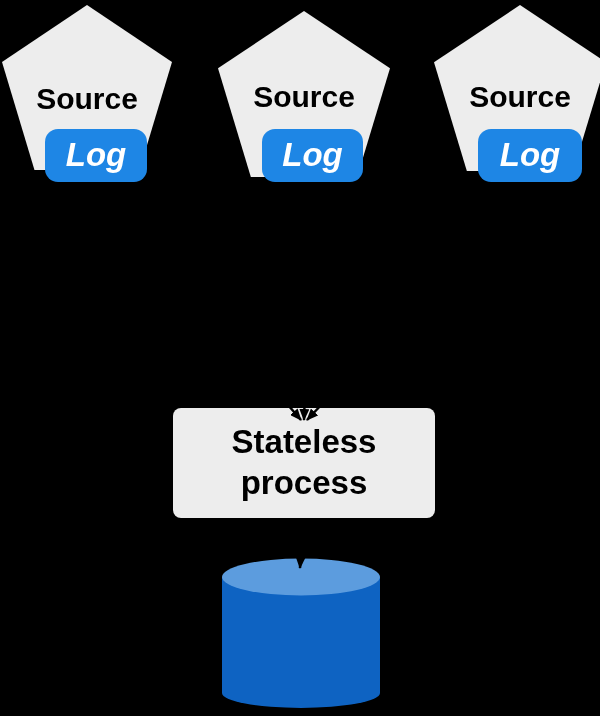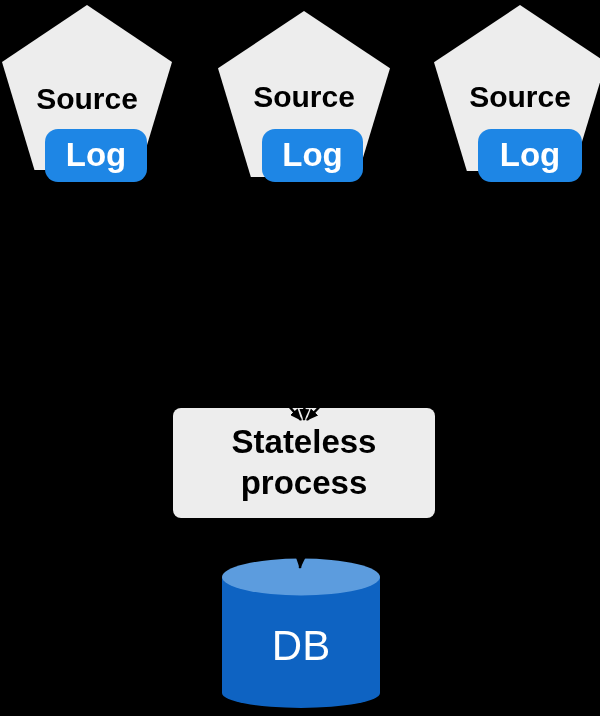--- a/index.html
+++ b/index.html
@@ -33,20 +33,21 @@
   #source-label-3 { left: 520px; top: 97px; }
 
   .log-badge {
     position: absolute;
     height: 53px;
     border-radius: 13px;
     background: var(--badge-blue, #1e86e5);
     display: flex;
     align-items: center;
     justify-content: center;
+    font-style: italic;
   }
   #log-badge-1 { left: 45px;  top: 129px; width: 102px; }
   #log-badge-2 { left: 262px; top: 129px; width: 101px; }
   #log-badge-3 { left: 478px; top: 129px; width: 104px; }
   .log-badge .badge-text {
     color: var(--text-light, #fff);
     font-size: 33px;
     font-weight: bold;
     line-height: 1;
     padding-bottom: 3px;
@@ -113,21 +114,20 @@
 
   <div id="process-box">
     <div class="process-text">Stateless process</div>
   </div>
 
   <div id="db-group">
     <svg width="158" height="151" viewBox="0 0 158 151">
       <path d="M0,19 L0,135 A79,15 0 0 0 158,135 L158,19 Z" fill="#0e63c2" class="db-body-shape"></path>
       <ellipse cx="79" cy="19" rx="79" ry="18.5" fill="#5c9cde" class="db-top-shape"></ellipse>
     </svg>
-    <div id="db-label">DB</div>
   </div>
 
   <svg id="arrow-layer">
     <defs>
       <marker id="ah" markerWidth="12" markerHeight="10" refX="11" refY="5" orient="auto" markerUnits="userSpaceOnUse">
         <path d="M0,0 L12,5 L0,10 Z" class="arrow-fill" fill="#000000"></path>
       </marker>
     </defs>
     <line x1="96" y1="183" x2="301" y2="420" class="arrow-stroke" stroke="#000000" stroke-width="2.5" marker-end="url(#ah)"></line>
     <line x1="312" y1="184" x2="304" y2="420" class="arrow-stroke" stroke="#000000" stroke-width="2.5" marker-end="url(#ah)"></line>

